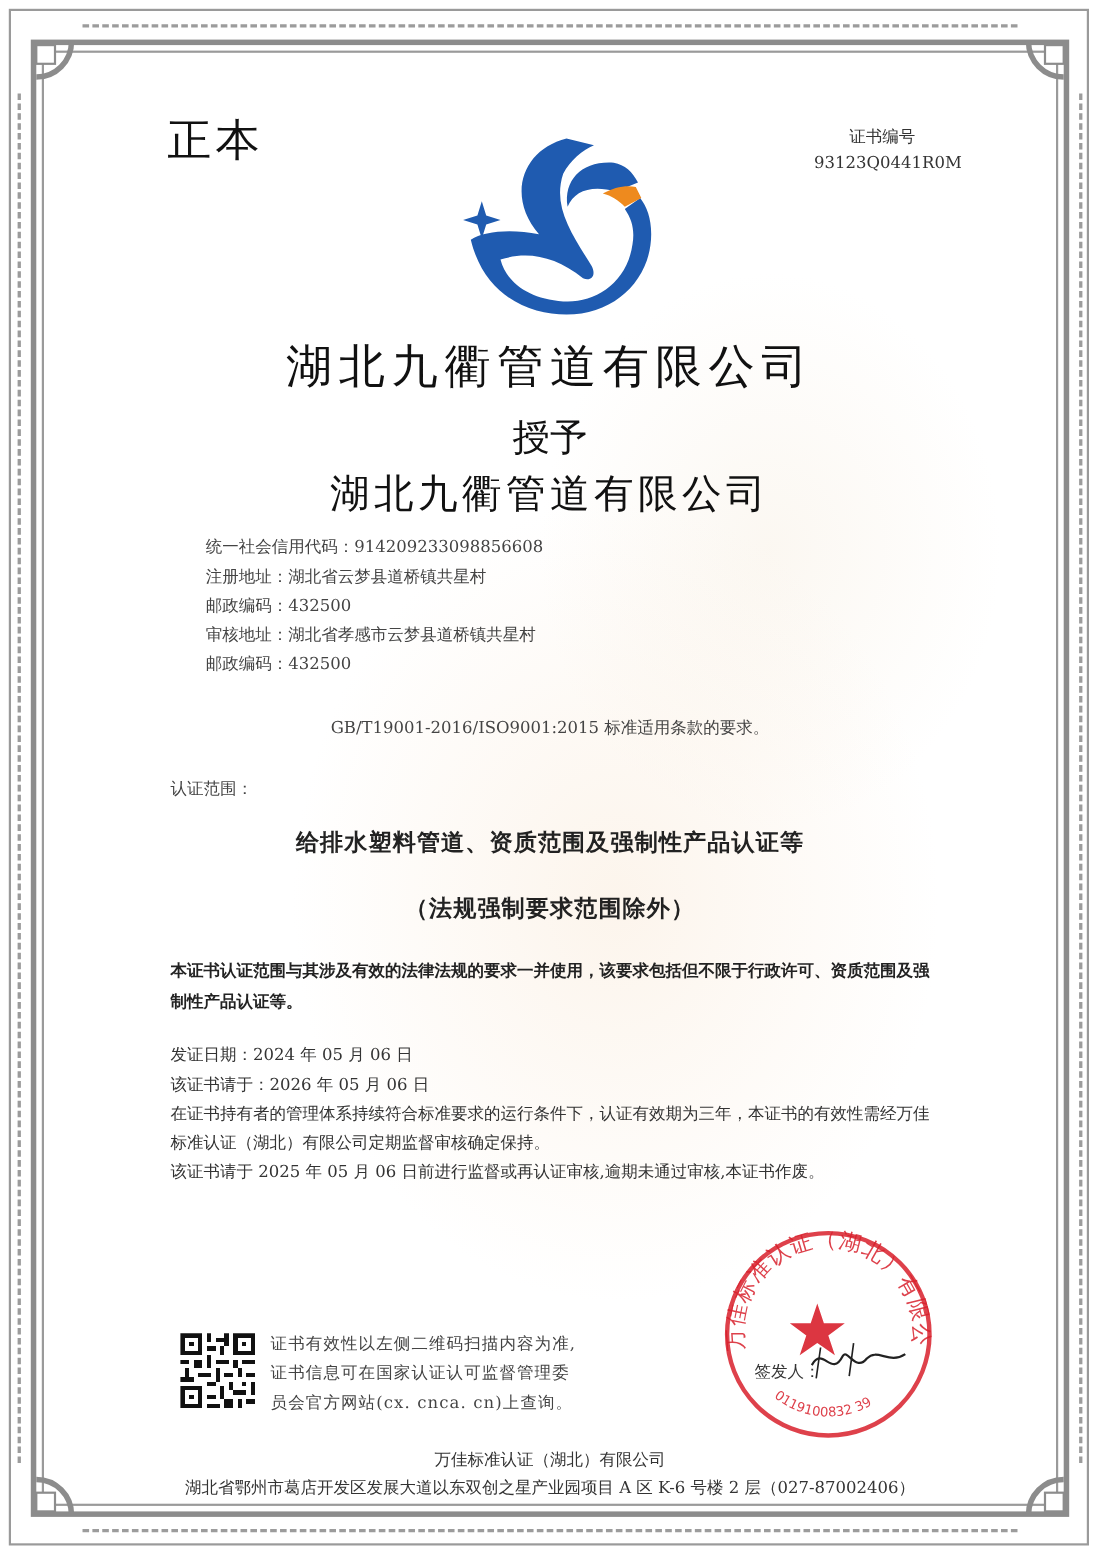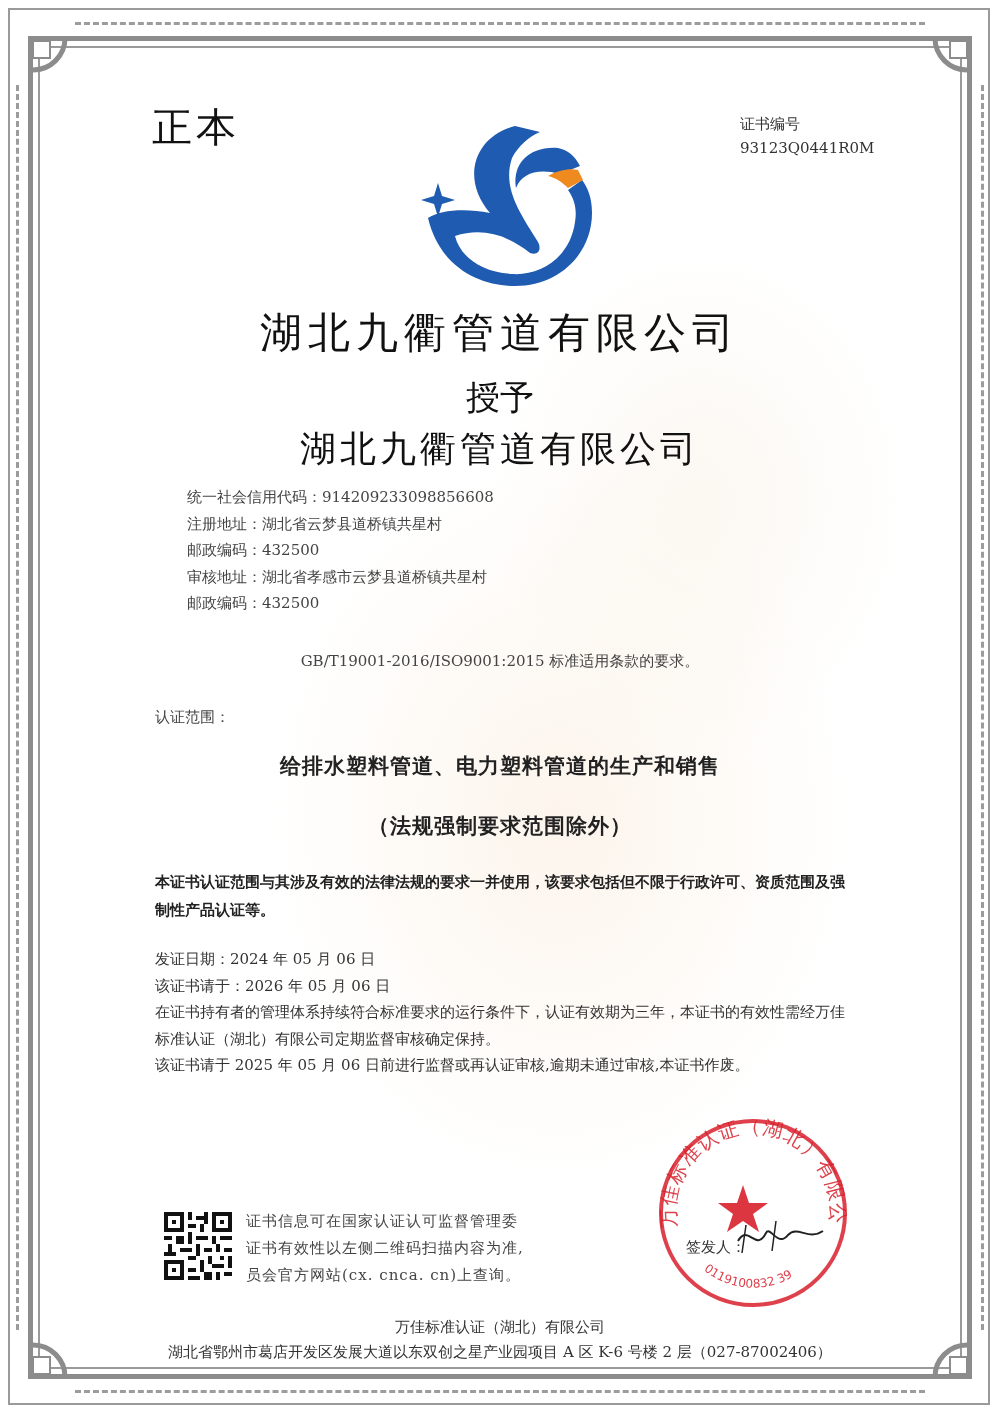--- a/index.html
+++ b/index.html
@@ -40,21 +40,21 @@
     border: 2px solid #9a9a9a; box-sizing: border-box;
   }
   .corner { position: absolute; width: 60px; height: 60px; }
   .corner svg { display: block; }
 
   .original-mark {
     position: absolute; left: 152px; top: 100px;
     font-size: 40px; letter-spacing: 4px; color: #111;
   }
   .cert-no {
-    position: absolute; left: 740px; top: 112px; width: 124px; 
+    position: absolute; left: 740px; top: 112px; width: 124px; text-align: center;
     font-size: 15px; color: #333; line-height: 24px;
   }
   .logo { position: absolute; left: 420px; top: 118px; width: 180px; height: 172px; }
 
   .title {
     position: absolute; left: 0; right: 0; top: 305px; text-align: center;
     font-size: 42px; letter-spacing: 6px; color: #111;
   }
   .granted {
     position: absolute; left: 0; right: 0; top: 375px; text-align: center;
@@ -174,21 +174,21 @@
   <div class="row"><span>邮政编码：</span><span>432500</span></div>
   <div class="row"><span>审核地址：</span><span>湖北省孝感市云梦县道桥镇共星村</span></div>
   <div class="row"><span>邮政编码：</span><span>432500</span></div>
 </div>
 
 <div class="statement">
   <div>GB/T19001-2016/ISO9001:2015 标准适用条款的要求。</div>
 </div>
 
 <div class="scope-label">认证范围：</div>
-<div class="scope-main">给排水塑料管道、电力塑料管道的生产和销售</div>
+<div class="scope-main">给排水塑料管道、资质范围及强制性产品认证等</div>
 <div class="scope-excl">（法规强制要求范围除外）</div>
 <div class="scope-note">本证书认证范围与其涉及有效的法律法规的要求一并使用，该要求包括但不限于行政许可、资质范围及强制性产品认证等。</div>
 
 <div class="dates">
   <div class="row"><span>发证日期：</span><span>2024 年 05 月 06 日</span></div>
   <div class="row"><span>该证书请于：</span><span>2026 年 05 月 06 日</span></div>
   <div>在证书持有者的管理体系持续符合标准要求的运行条件下，认证有效期为三年，本证书的有效性需经万佳标准认证（湖北）有限公司定期监督审核确定保持。</div>
   <div class="row">该证书请于 2025 年 05 月 06 日前进行监督或再认证审核,逾期未通过审核,本证书作废。</div>
 </div>
 
@@ -231,22 +231,22 @@
         <rect x="6" y="14" width="2" height="1"></rect>
       <rect x="10" y="15" width="2" height="2"></rect>
         <rect x="13" y="15" width="1" height="2"></rect>
         <rect x="15" y="15" width="2" height="1"></rect>
       <rect x="6" y="16" width="3" height="1"></rect>
         <rect x="14" y="11" width="1" height="1"></rect>
     </g>
   </svg>
 </div>
 <div class="qr-text">
+  <div>证书有效性以左侧二维码扫描内容为准,</div>
   <div>证书信息可在国家认证认可监督管理委</div>
-  <div>证书有效性以左侧二维码扫描内容为准,</div>
   <div>员会官方网站(cx. cnca. cn)上查询。</div>
 </div>
 
 <div class="seal">
   <svg width="210" height="200" viewBox="0 0 210 200">
     <defs>
       <path id="sealArc" d="M 30 120 A 78 78 0 1 1 180 120"></path>
       <path id="sealArcBottom" d="M 48 150 A 78 78 0 0 0 162 150"></path>
     </defs>
     <circle cx="105" cy="100" r="92" fill="none" stroke="#d8202c" stroke-width="4" opacity="0.85"></circle>

